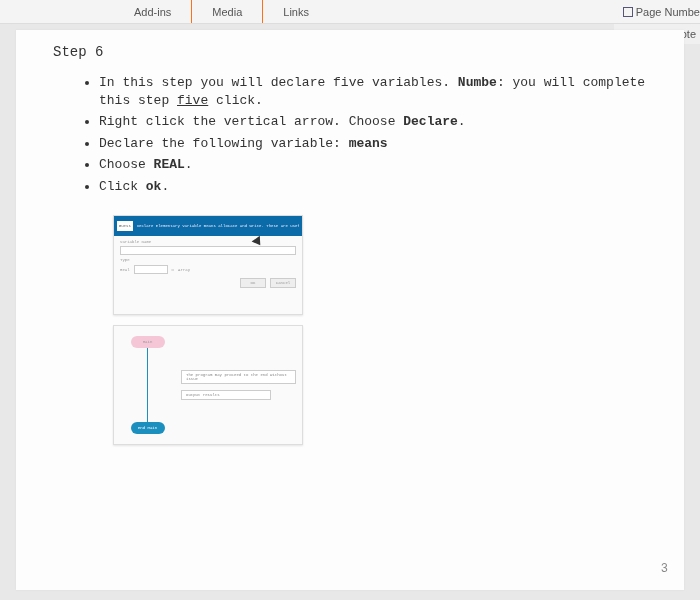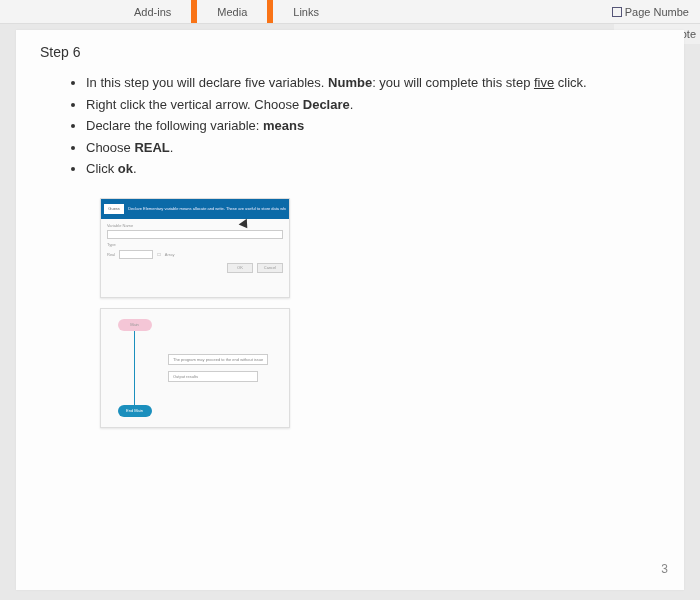--- a/index.html
+++ b/index.html
@@ -19,30 +19,30 @@
       display: flex;
       align-items: center;
       border-bottom: 1px solid #ddd;
       padding-left: 104px;
       gap: 0;
       font-size: 11px;
       color: #555;
     }
     .ribbon-group {
       padding: 0 20px;
-      border-left: 6px solid #f97316;
+      border-left: 1px solid #f97316;
       height: 100%;
       display: flex;
       align-items: center;
       white-space: nowrap;
     }
     .ribbon-group.first { border-left: none; padding-left: 30px; }
     .ribbon-right {
       position: absolute;
-      right: 11px;
+      right: 0;
       top: 0;
       display: flex;
       align-items: center;
       height: 24px;
       font-size: 11px;
       color: #555;
       gap: 2px;
     }
     .page-numb {
       display: flex;
@@ -57,23 +57,24 @@
       display: inline-block;
     }
     .header-footer {
       padding: 4px 4px;
       background: #f0f0f0;
     }
     .document {
       background: #fdfdfd;
       margin: 6px 16px 16px 16px;
       min-height: 560px;
-      padding: 10px 24px;
+      padding: 10px 37px;
       position: relative;
       box-shadow: 0 0 2px rgba(0,0,0,0.06);
+      font-family: Liberation Mono, monospace;
     }
     .step-title {
       font-size: 14px;
       color: #333;
       margin: 4px 0 14px 0;
     }
     ul.bullets {
       list-style: disc;
       padding-left: 46px;
       color: #333;

